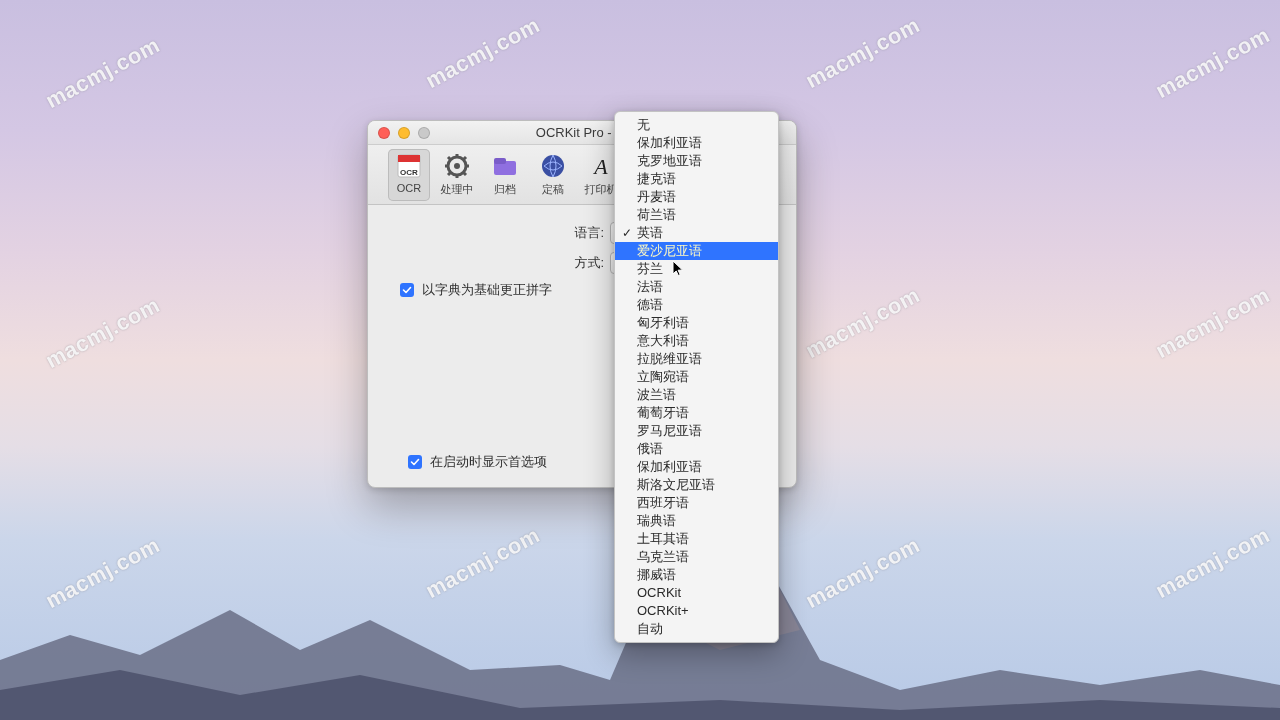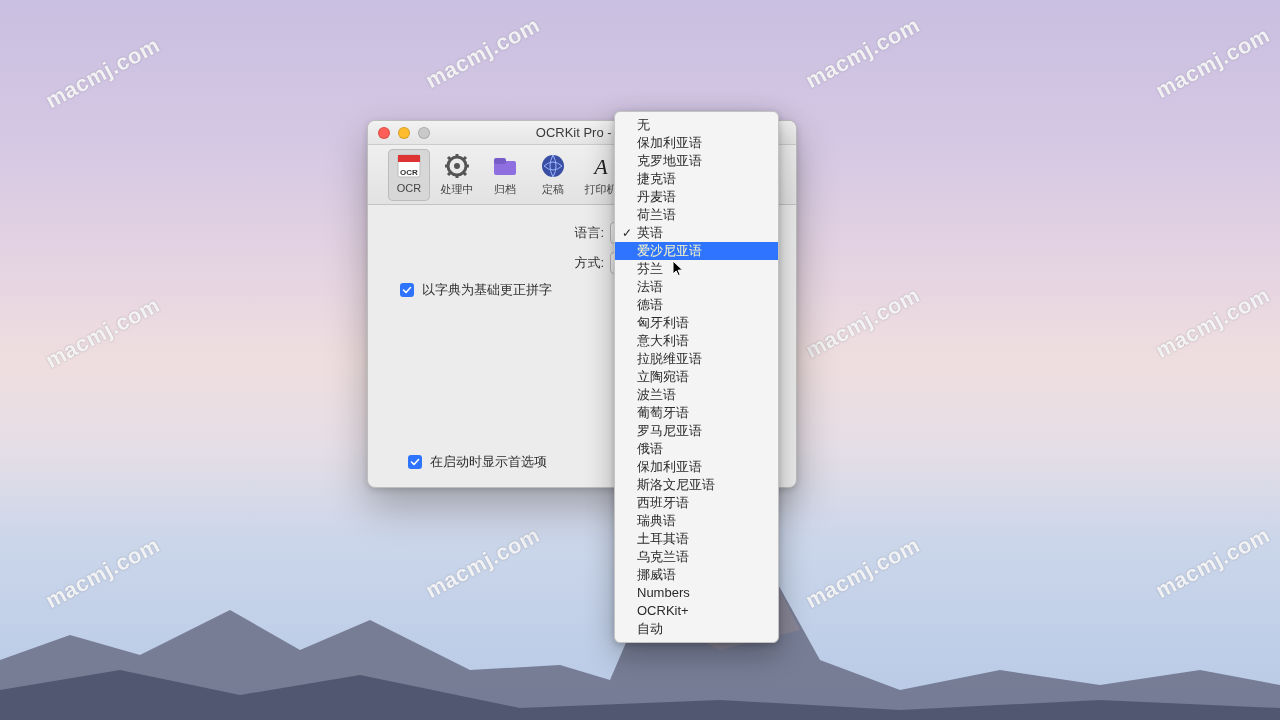--- a/index.html
+++ b/index.html
@@ -280,21 +280,21 @@
       <div class="dd-item">葡萄牙语</div>
       <div class="dd-item">罗马尼亚语</div>
       <div class="dd-item">俄语</div>
       <div class="dd-item">保加利亚语</div>
       <div class="dd-item">斯洛文尼亚语</div>
       <div class="dd-item">西班牙语</div>
       <div class="dd-item">瑞典语</div>
       <div class="dd-item">土耳其语</div>
       <div class="dd-item">乌克兰语</div>
       <div class="dd-item">挪威语</div>
-      <div class="dd-item">Numbers</div>
+      <div class="dd-item">OCRKit</div>
       <div class="dd-item">OCRKit+</div>
       <div class="dd-item">自动</div>
     </div>
 
   <svg class="cursor" width="14" height="18" viewBox="0 0 14 18">
     <path d="M1 1 L1 14 L4.2 11 L6.3 15.5 L8.2 14.6 L6.1 10.2 L10.5 10 Z" fill="#000" stroke="#fff" stroke-width="1"></path>
   </svg>
 
 </div>
 

